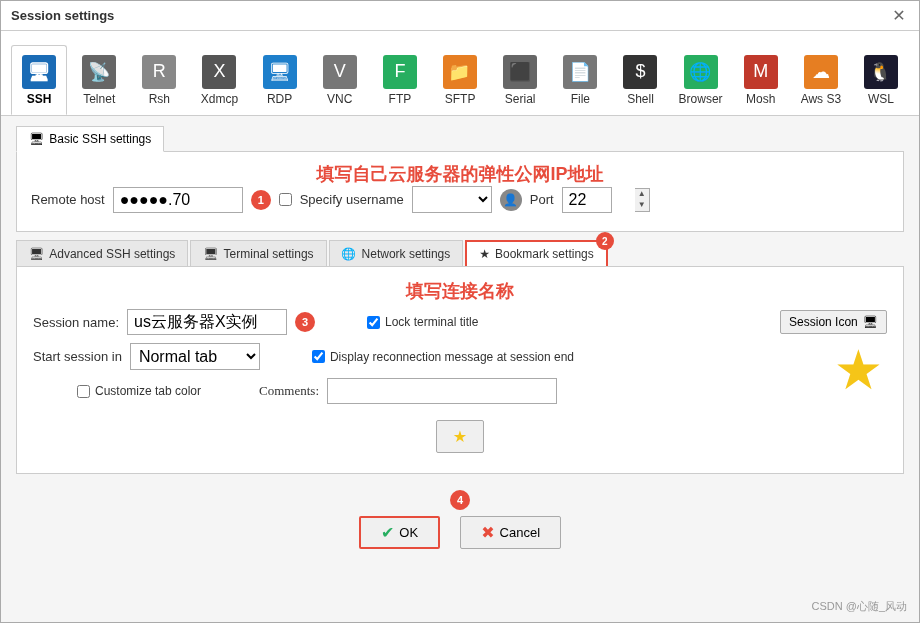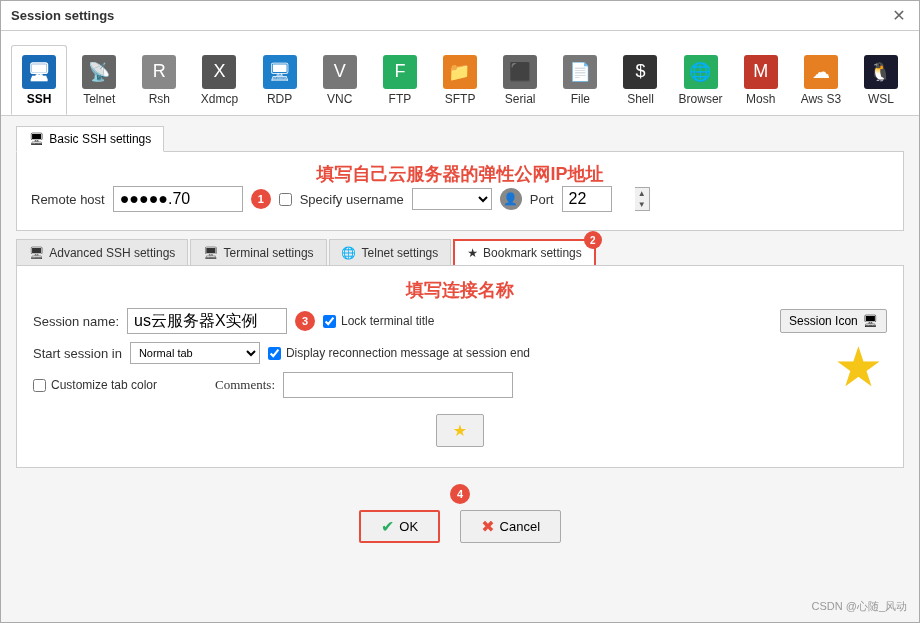--- a/index.html
+++ b/index.html
@@ -166,21 +166,21 @@
       font-size: 8px;
       cursor: pointer;
       background: #f0f0f0;
       color: #555;
       border: none;
       line-height: 1;
     }
     select {
       border: 1px solid #aaa;
       padding: 3px 4px;
-      font-size: 11px;
+      font-size: 16px;
       background: #fff;
       cursor: pointer;
     }
     .user-icon {
       width: 22px;
       height: 22px;
       background: #888;
       border-radius: 50%;
       display: flex;
       align-items: center;
@@ -265,20 +265,21 @@
       border-radius: 2px;
     }
 
     .checkbox-label {
       display: flex;
       align-items: center;
       gap: 5px;
       cursor: pointer;
       font-size: 12px;
       color: #333;
+      margin-left: 44px;
     }
     input[type="checkbox"] {
       cursor: pointer;
     }
 
     .star-decoration {
       position: absolute;
       right: 20px;
       top: 50%;
       transform: translateY(-50%);
@@ -491,21 +492,21 @@
         <div class="settings-tab">
           <span>🖥</span>
           <span>Advanced SSH settings</span>
         </div>
         <div class="settings-tab">
           <span>🖥</span>
           <span>Terminal settings</span>
         </div>
         <div class="settings-tab">
           <span>🌐</span>
-          <span>Telnet settings</span>
+          <span>Network settings</span>
         </div>
         <div class="settings-tab active highlighted" style="position:relative;">
           <span>★</span>
           <span>Bookmark settings</span>
           <div class="badge" style="position:absolute; top:-10px; right:-8px; width:18px;height:18px;font-size:10px;">2</div>
         </div>
       </div>
 
       <div class="settings-panel-content">
         <div class="annotation">填写连接名称</div>

